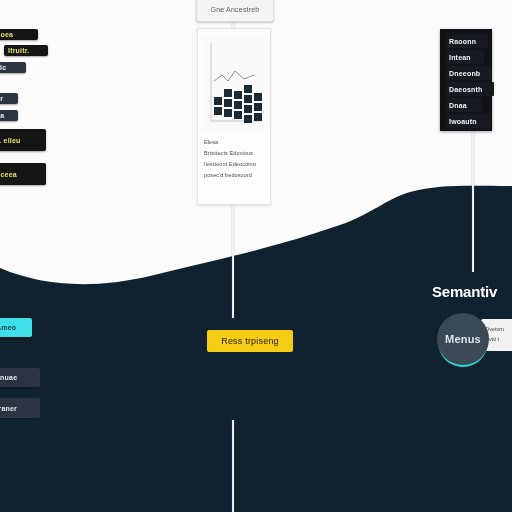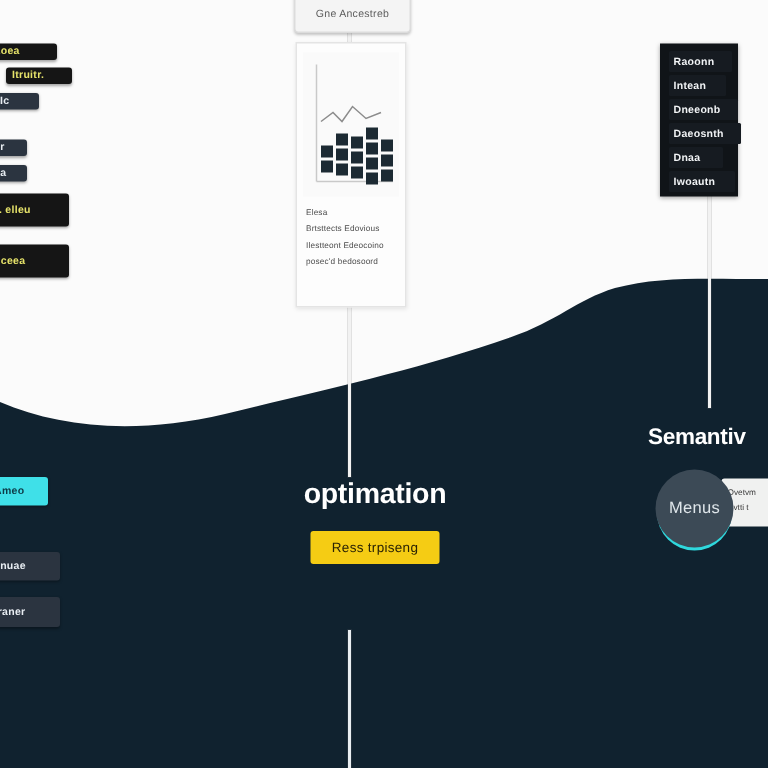--- a/index.html
+++ b/index.html
@@ -204,21 +204,21 @@
     border-radius: 50%;
     background: #3c4a56;
     display: flex;
     align-items: center;
     justify-content: center;
     z-index: 5;
     box-shadow: 0 3px 0 -1px #2fd8dd;
   }
   .avatar-label {
     font-size: 11px;
-    font-weight: normal;
+    font-weight: bold;
     color: #dfe6ea;
     letter-spacing: 0.2px;
     filter: blur(0.3px);
   }
   .side-card {
     position: absolute;
     left: 481px;
     top: 319px;
     width: 45px;
     height: 32px;
@@ -341,21 +341,20 @@
     <div class="right-panel-row" style="width:30px;">
       <span class="rp-text">Dnaa</span>
     </div>
     <div class="right-panel-row" style="width:38px;">
       <span class="rp-text">Iwoautn</span>
     </div>
   </div>
 
   <div class="hero">
     <div class="hero-title">
-      <div>optimation</div>
     </div>
     <button class="hero-cta">Ress trpiseng</button>
   </div>
 
   <div class="right-heading">Semantiv</div>
   <div class="avatar">
     <span class="avatar-label">Menus</span>
   </div>
   <div class="side-card">
     <div class="side-card-line">Ovetvm</div>

